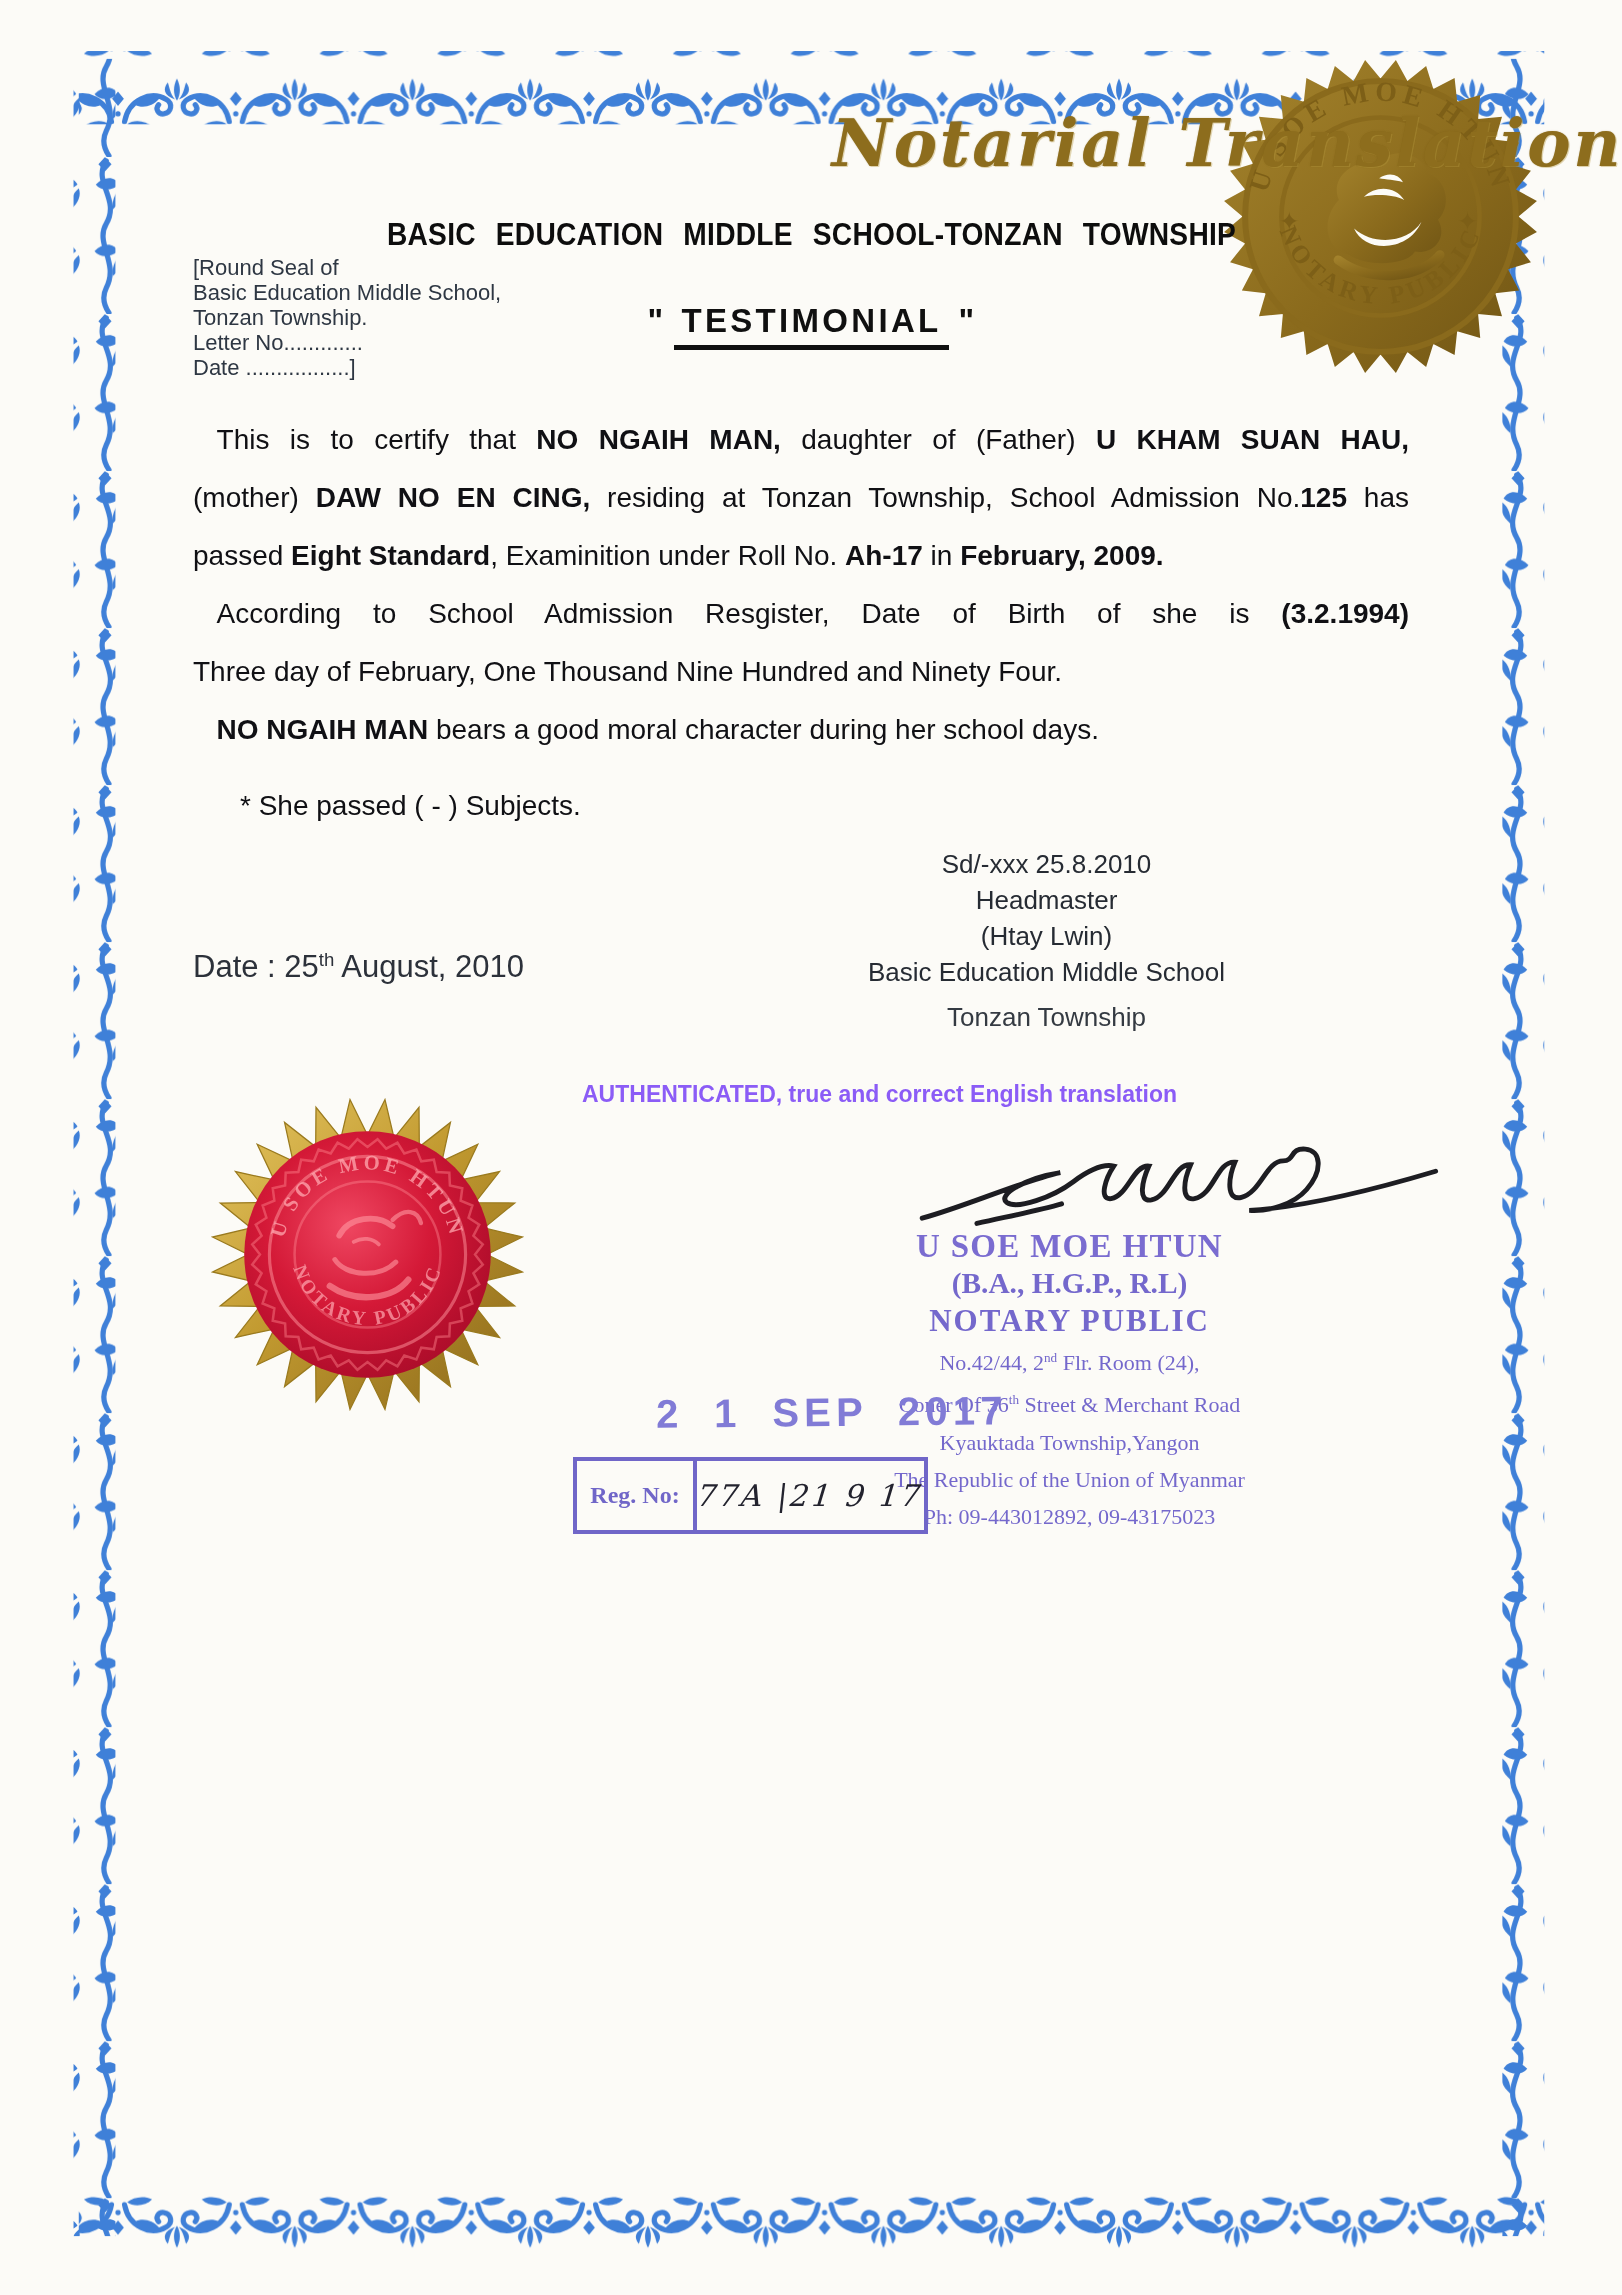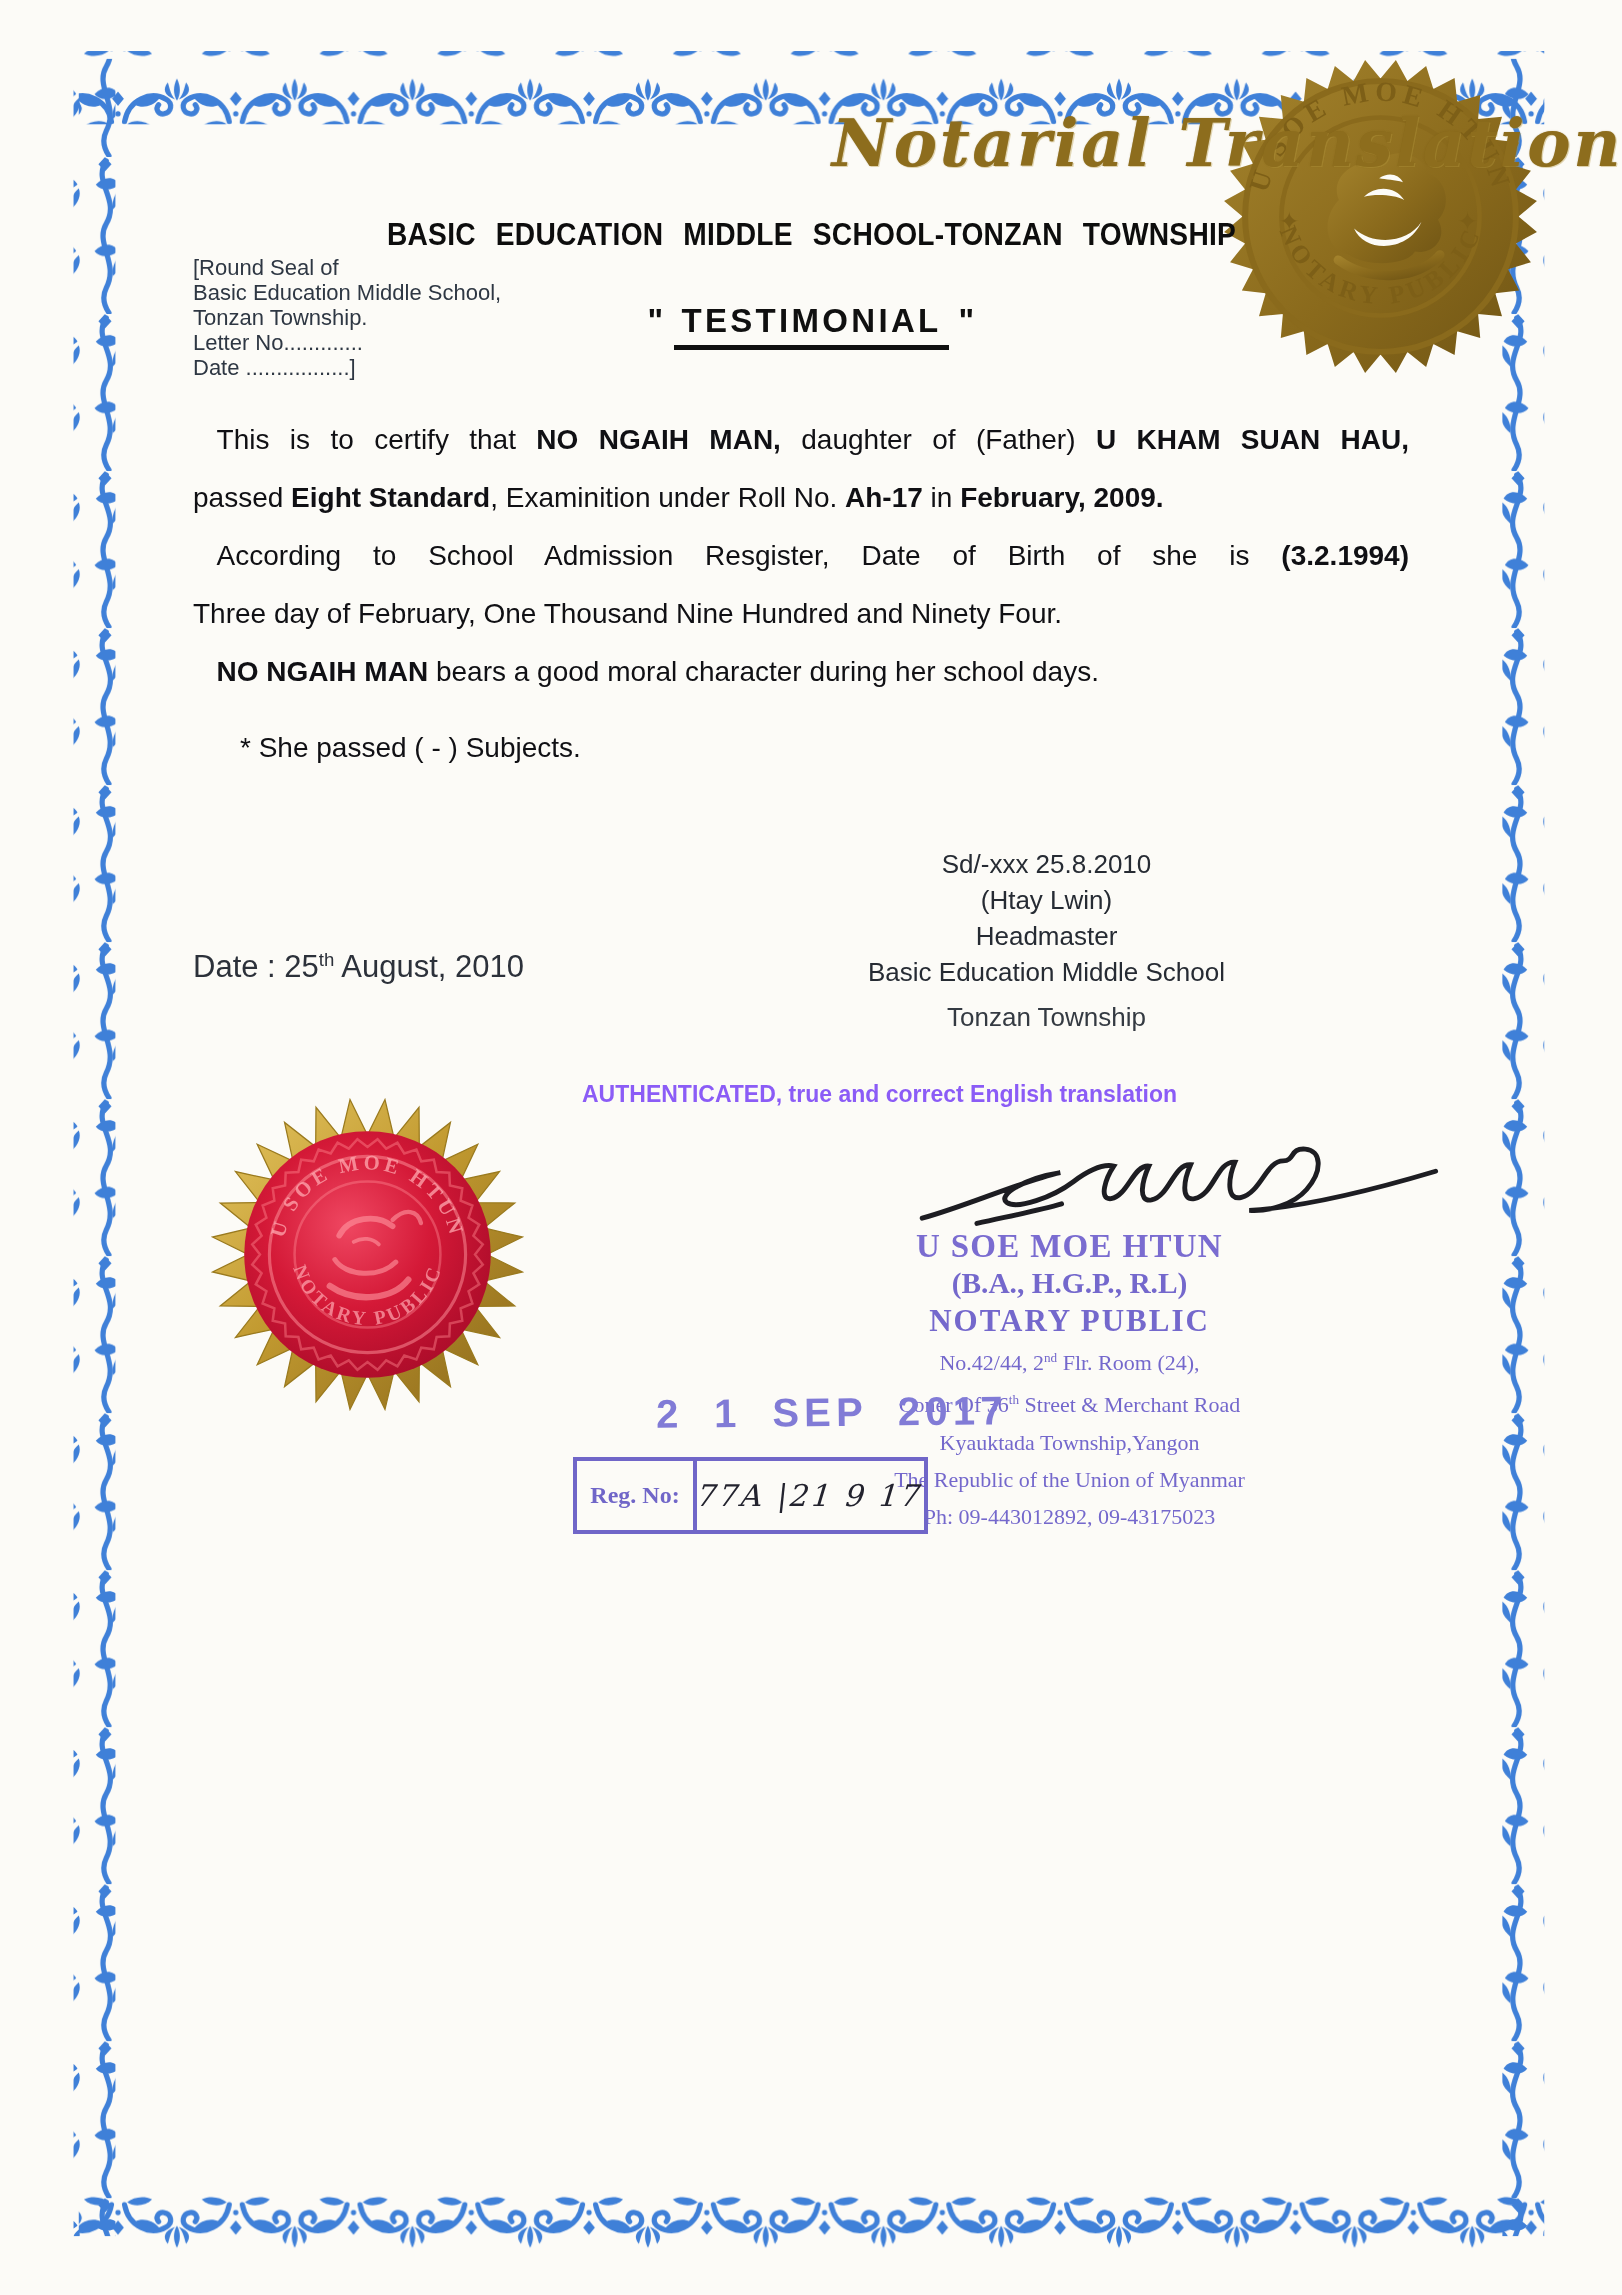--- a/index.html
+++ b/index.html
@@ -186,33 +186,34 @@
     <div>Letter No.............</div>
     <div>Date .................]</div>
   </div>
 
   <div class="abs testimonial">
     <span class="q">"</span><span class="lbl">TESTIMONIAL</span><span class="q">"</span>
   </div>
 
   <div class="abs body">
     <div class="bline just ind1"><span>This is to certify that </span><b>NO NGAIH MAN,</b><span> daughter of (Father) </span><b>U KHAM SUAN HAU,</b></div>
+    <div class="bline just"><span>(mother) </span><b>DAW NO EN CING,</b><span> residing at Tonzan Township, School Admission No.</span><b>125</b><span> has</span></div>
     <div class="bline"><span>passed </span><b>Eight Standard</b><span>, Examinition under Roll No. </span><b>Ah-17</b><span> in </span><b>February, 2009.</b></div>
     <div class="bline just ind1"><span>According to School Admission Resgister, Date of Birth of she is </span><b>(3.2.1994)</b></div>
     <div class="bline"><span>Three day of February, One Thousand Nine Hundred and Ninety Four.</span></div>
     <div class="bline ind1"><b>NO NGAIH MAN</b><span> bears a good moral character during her school days.</span></div>
     <div class="bline ind2 gap"><span>* She passed ( - ) Subjects.</span></div>
   </div>
 
   <div class="abs date-line"><span>Date : 25</span><span class="sup">th</span><span> August, 2010</span></div>
 
   <div class="abs sd-block">
     <div>Sd/-xxx 25.8.2010</div>
+    <div>Headmaster</div>
     <div>(Htay Lwin)</div>
-    <div>Headmaster</div>
     <div>Basic Education Middle School</div>
     <div class="last">Tonzan Township</div>
   </div>
 
   <div class="abs auth">AUTHENTICATED, true and correct English translation</div>
 
   <svg class="abs" style="left:913px;top:1140px" width="537" height="101" viewBox="0 0 820 155">
     <g fill="none" stroke="#1d1d22" stroke-width="7.5" stroke-linecap="round">
       <path d="M12 120 C84 100 168 62 224 50 C172 58 126 84 142 96 C158 107 212 88 244 64 C268 46 288 36 306 40 C294 58 282 92 302 90 C328 85 336 38 360 40 C350 62 342 96 364 92 C392 86 398 36 424 38 C414 60 408 94 430 90 C460 84 464 32 492 34 C482 58 478 94 502 88 C532 80 540 32 566 32 C584 32 576 12 600 14 C624 16 628 46 602 76 C582 99 544 110 514 108 C584 104 686 82 800 48"></path>
       <path d="M96 128 C150 116 192 108 226 98"></path>

